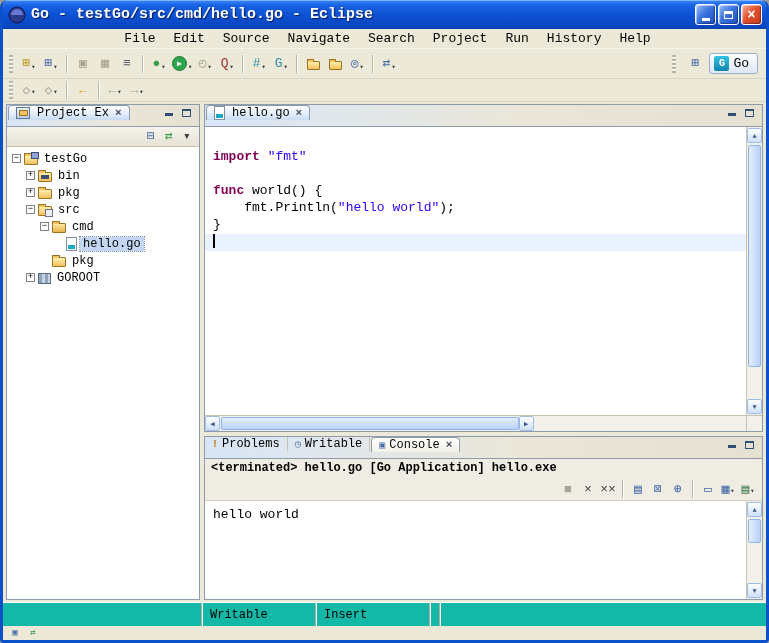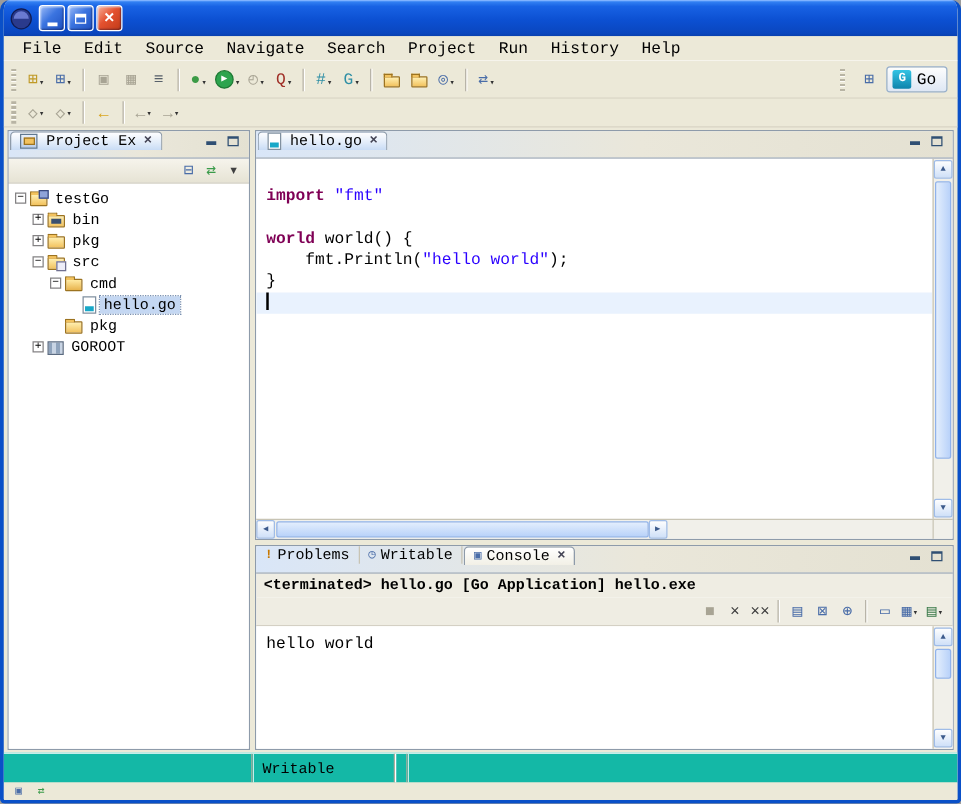--- a/index.html
+++ b/index.html
@@ -39,20 +39,21 @@
   .wbtn.minmax { background:linear-gradient(135deg,#9CBCF8 0%,#3B74E0 45%,#1E50C0 100%); }
   .wbtn.close  { background:linear-gradient(135deg,#F8B29C 0%,#E4512F 45%,#C03A18 100%); }
   .pmw-min { width:8px; height:3px; background:#fff; margin-top:9px; }
   .pmw-max { width:9px; height:8px; border:1px solid #fff; border-top:3px solid #fff; }
 
   
   .menubar {
     height:20px; flex:none; display:flex; align-items:center;
     padding-left:6px; background:#ECE9D8; border-bottom:1px solid #F6F4EC;
     font-size:13px;
+    justify-content:center;
   }
   .menu-item { padding:3px 9px; color:#000; }
 
   
   .toolbar {
     flex:none; display:flex; align-items:center; padding-left:4px;
     background:#ECE9D8; border-bottom:1px solid #D8D4C4;
   }
   .tb1 { height:30px; }
   .tb2 { height:23px; }
@@ -223,20 +224,21 @@
 <div class="win">
 
   <div class="titlebar">
     <span class="app-icon">
       <svg width="18" height="18" viewBox="0 0 18 18">
         <circle cx="9" cy="9" r="8" fill="#2A3A8C"></circle>
         <path d="M3 9 a6 6 0 0 1 12 0 z" fill="#6A7AD0"></path>
         <circle cx="9" cy="9" r="8" fill="none" stroke="#101A50"></circle>
       </svg>
     </span>
+    <span class="title-text">Go - testGo/src/cmd/hello.go - Eclipse</span>
     <span class="winbtns">
       <span class="wbtn minmax">
           <i class="pmw-min"></i>
         </span>
       <span class="wbtn minmax">
           <i class="pmw-max"></i>
         </span>
       <span class="wbtn close">×</span>
     </span>
   </div>
@@ -448,21 +450,21 @@
             <span class="pbtn">
                 <i class="pm-max"></i>
               </span>
           </span>
         </div>
         <div class="editor-body">
           <div class="code">
               <div class="cline"></div>
               <div class="cline"><span class="tok-kw">import</span><span class="tok-pl"> </span><span class="tok-str">"fmt"</span></div>
               <div class="cline"></div>
-              <div class="cline"><span class="tok-kw">world</span><span class="tok-pl"> world() {</span></div>
+              <div class="cline"><span class="tok-kw">func</span><span class="tok-pl"> world() {</span></div>
               <div class="cline"><span class="tok-pl">    fmt.Println(</span><span class="tok-str">"hello world"</span><span class="tok-pl">);</span></div>
               <div class="cline"><span class="tok-pl">}</span></div>
               <div class="cline current"><span class="caret"></span></div>
             </div>
           <div class="vscroll">
             <span class="sb-btn">▲</span>
             <span class="sb-thumb-v" style="height:222px"></span>
             <span class="sb-btn sb-down">▼</span>
           </div>
         </div>
@@ -547,20 +549,21 @@
           </div>
         </div>
       </div>
 
     </div>
   </div>
 
   <div class="statusbar">
     <span class="scell first"></span>
     <span class="scell w1">Writable</span>
+    <span class="scell w1">Insert</span>
     <span class="scell slim"></span>
     <span class="scell grow"></span>
   </div>
   <div class="bottomrow">
       <span class="tbtn">
         <span class="tglyph" style="color: rgb(74, 109, 168);">▣</span>
       </span>
       <span class="tbtn">
         <span class="tglyph" style="color: rgb(58, 155, 74);">⇄</span>
       </span>

